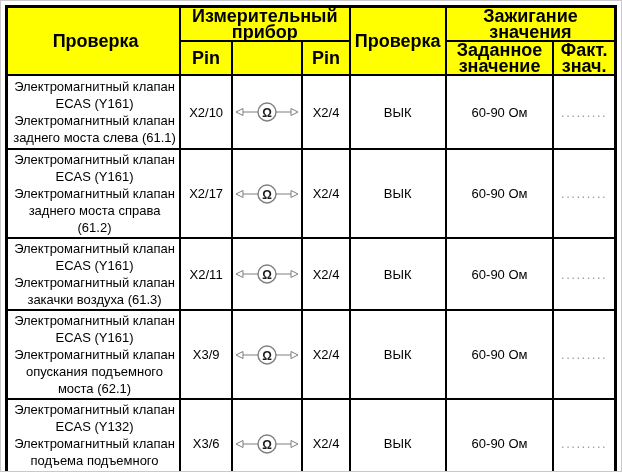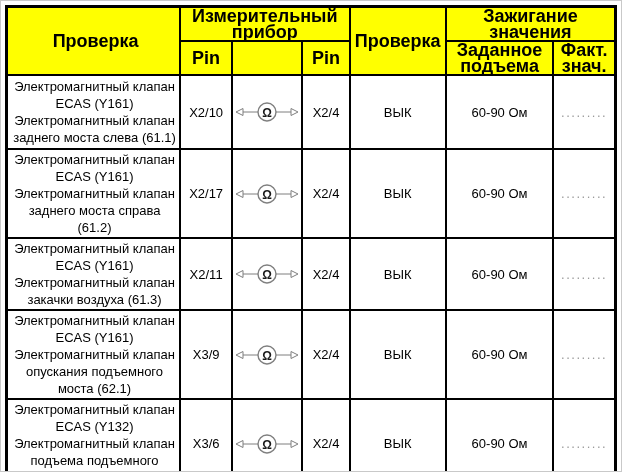--- a/index.html
+++ b/index.html
@@ -58,21 +58,21 @@
         <th rowspan="2" class="check-h">Проверка</th>
         <th colspan="3">Измерительный прибор</th>
         <th rowspan="2">Проверка</th>
         <th colspan="2">Зажигание значения</th>
       </tr>
       <tr class="hr2">
         <th>Pin</th>
         <th></th>
         <th>Pin</th>
         <th>Заданное
-подъема</th>
+значение</th>
         <th>Факт.
 знач.</th>
       </tr>
     </thead>
     <tbody>
       <tr class="r1">
         <td class="check">Электромагнитный клапан
 ECAS (Y161)
 Электромагнитный клапан
 заднего моста слева (61.1)</td>

